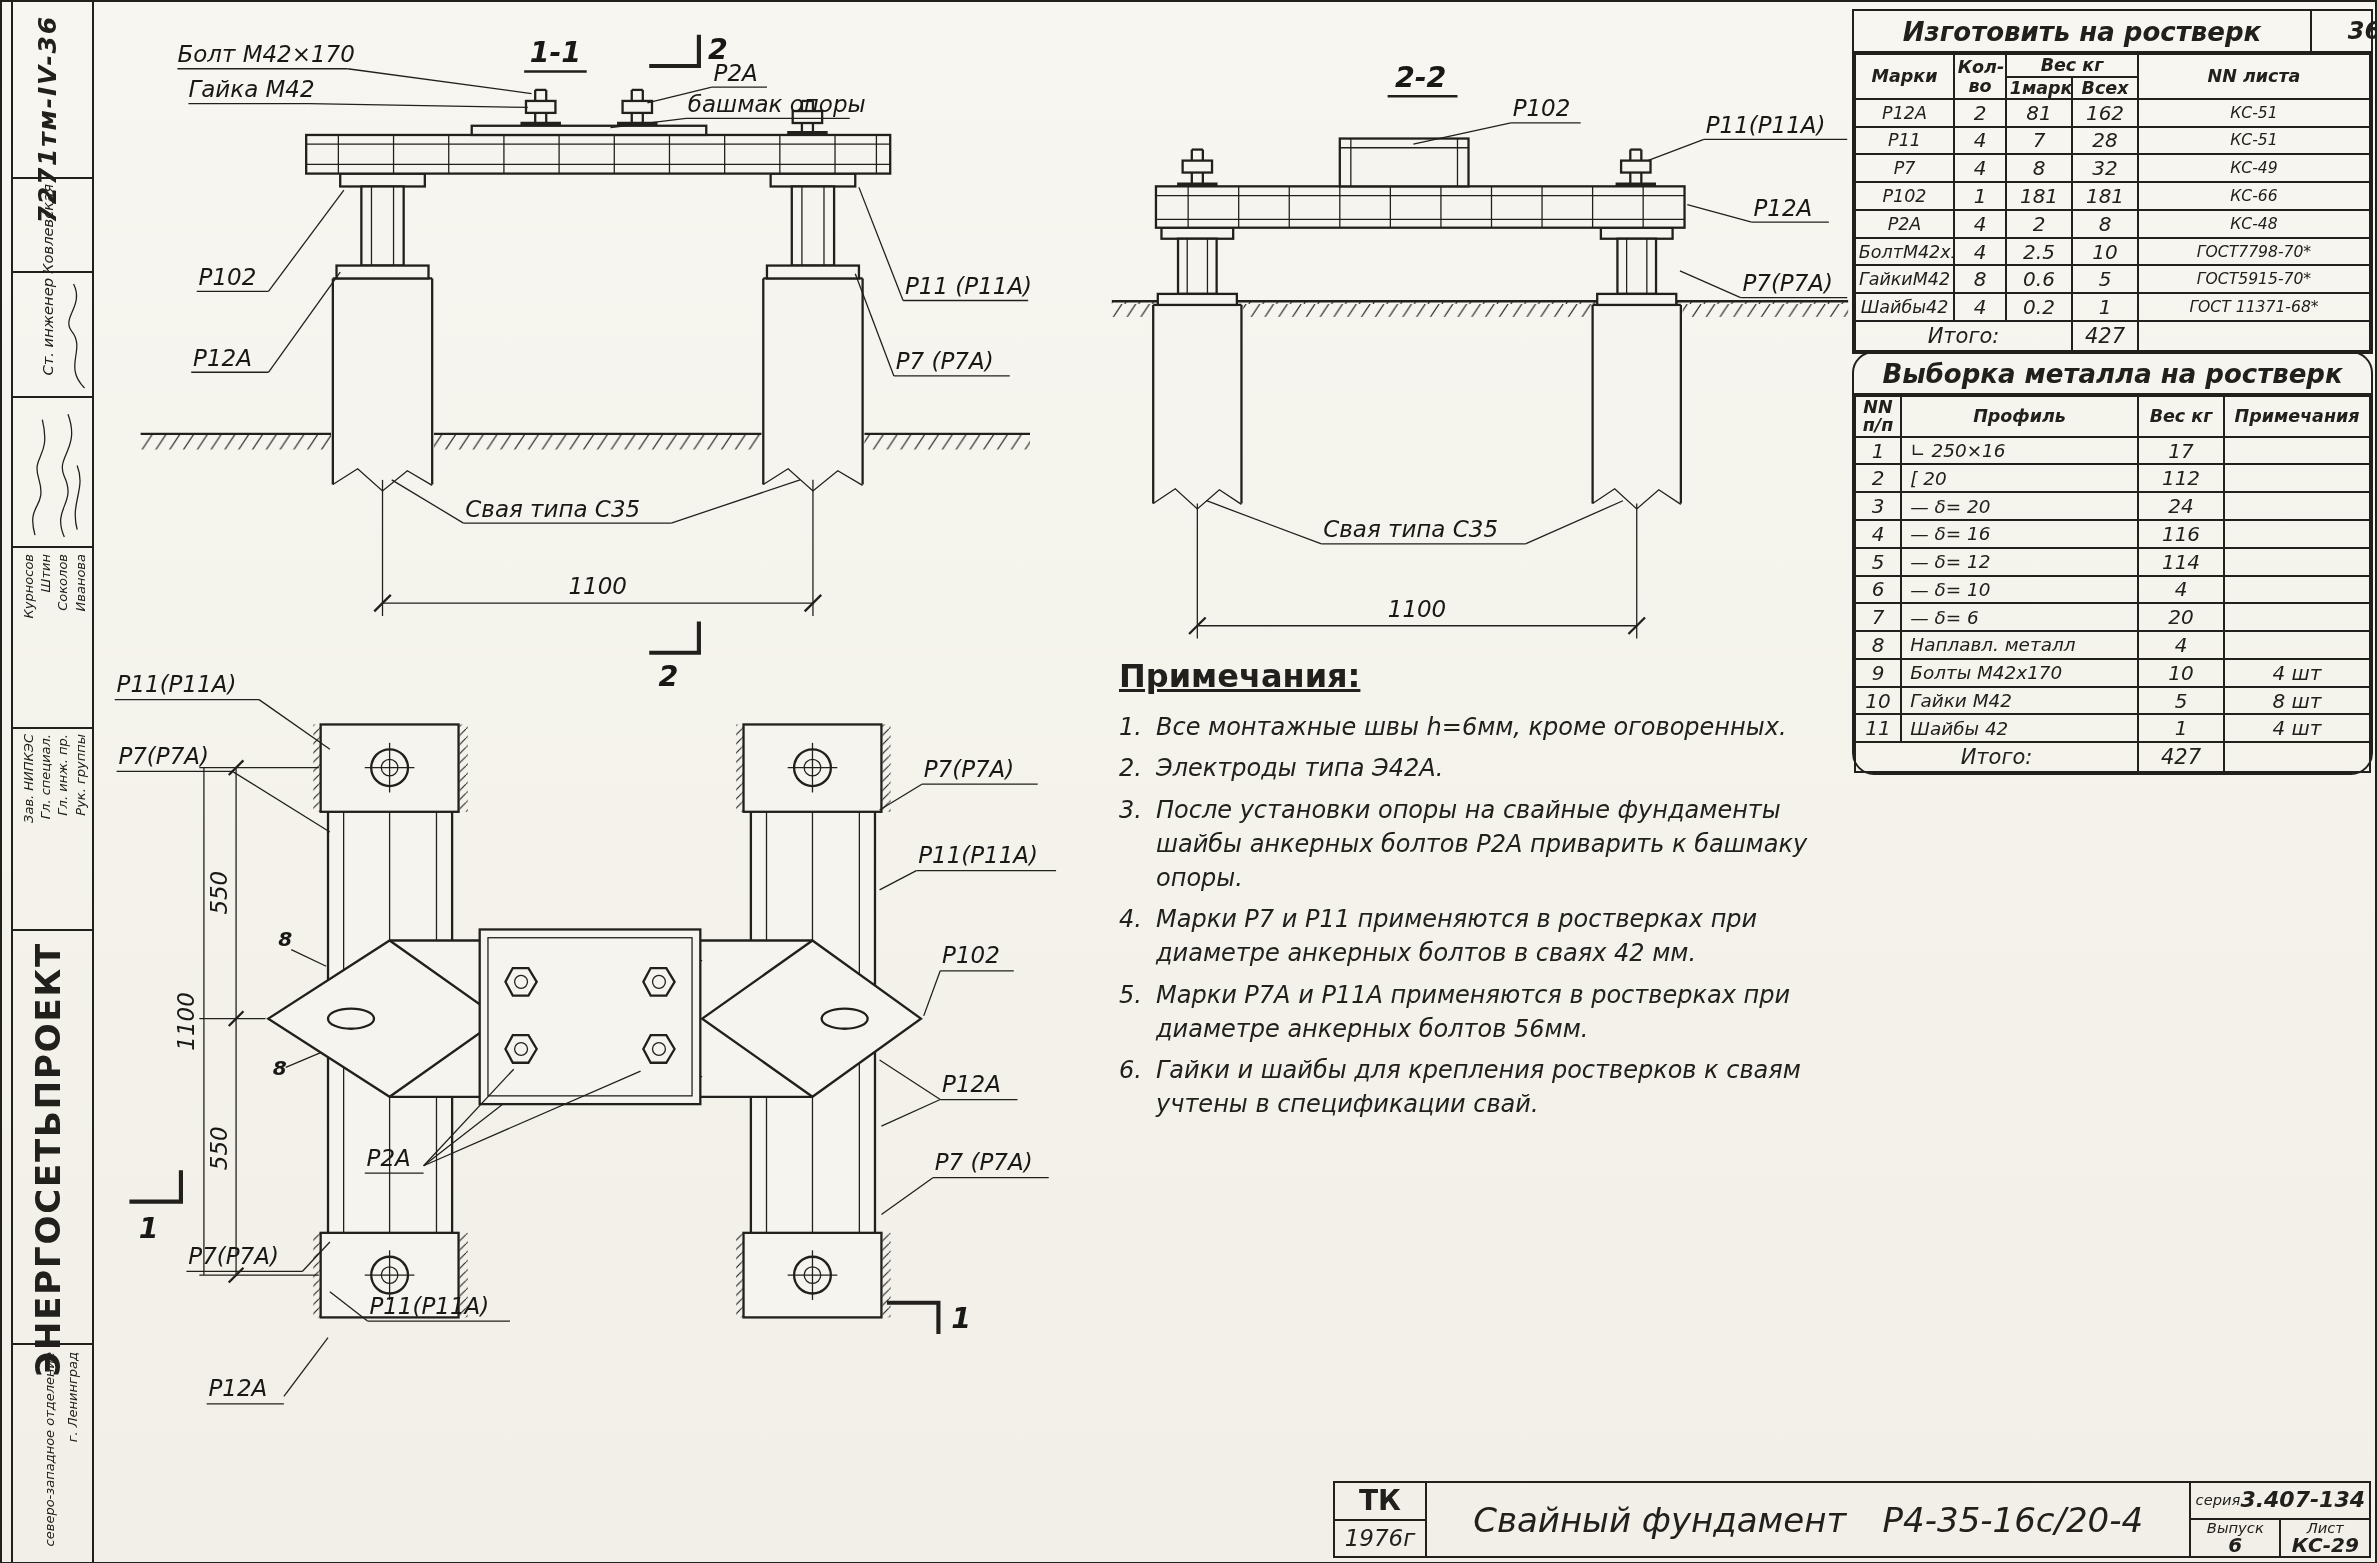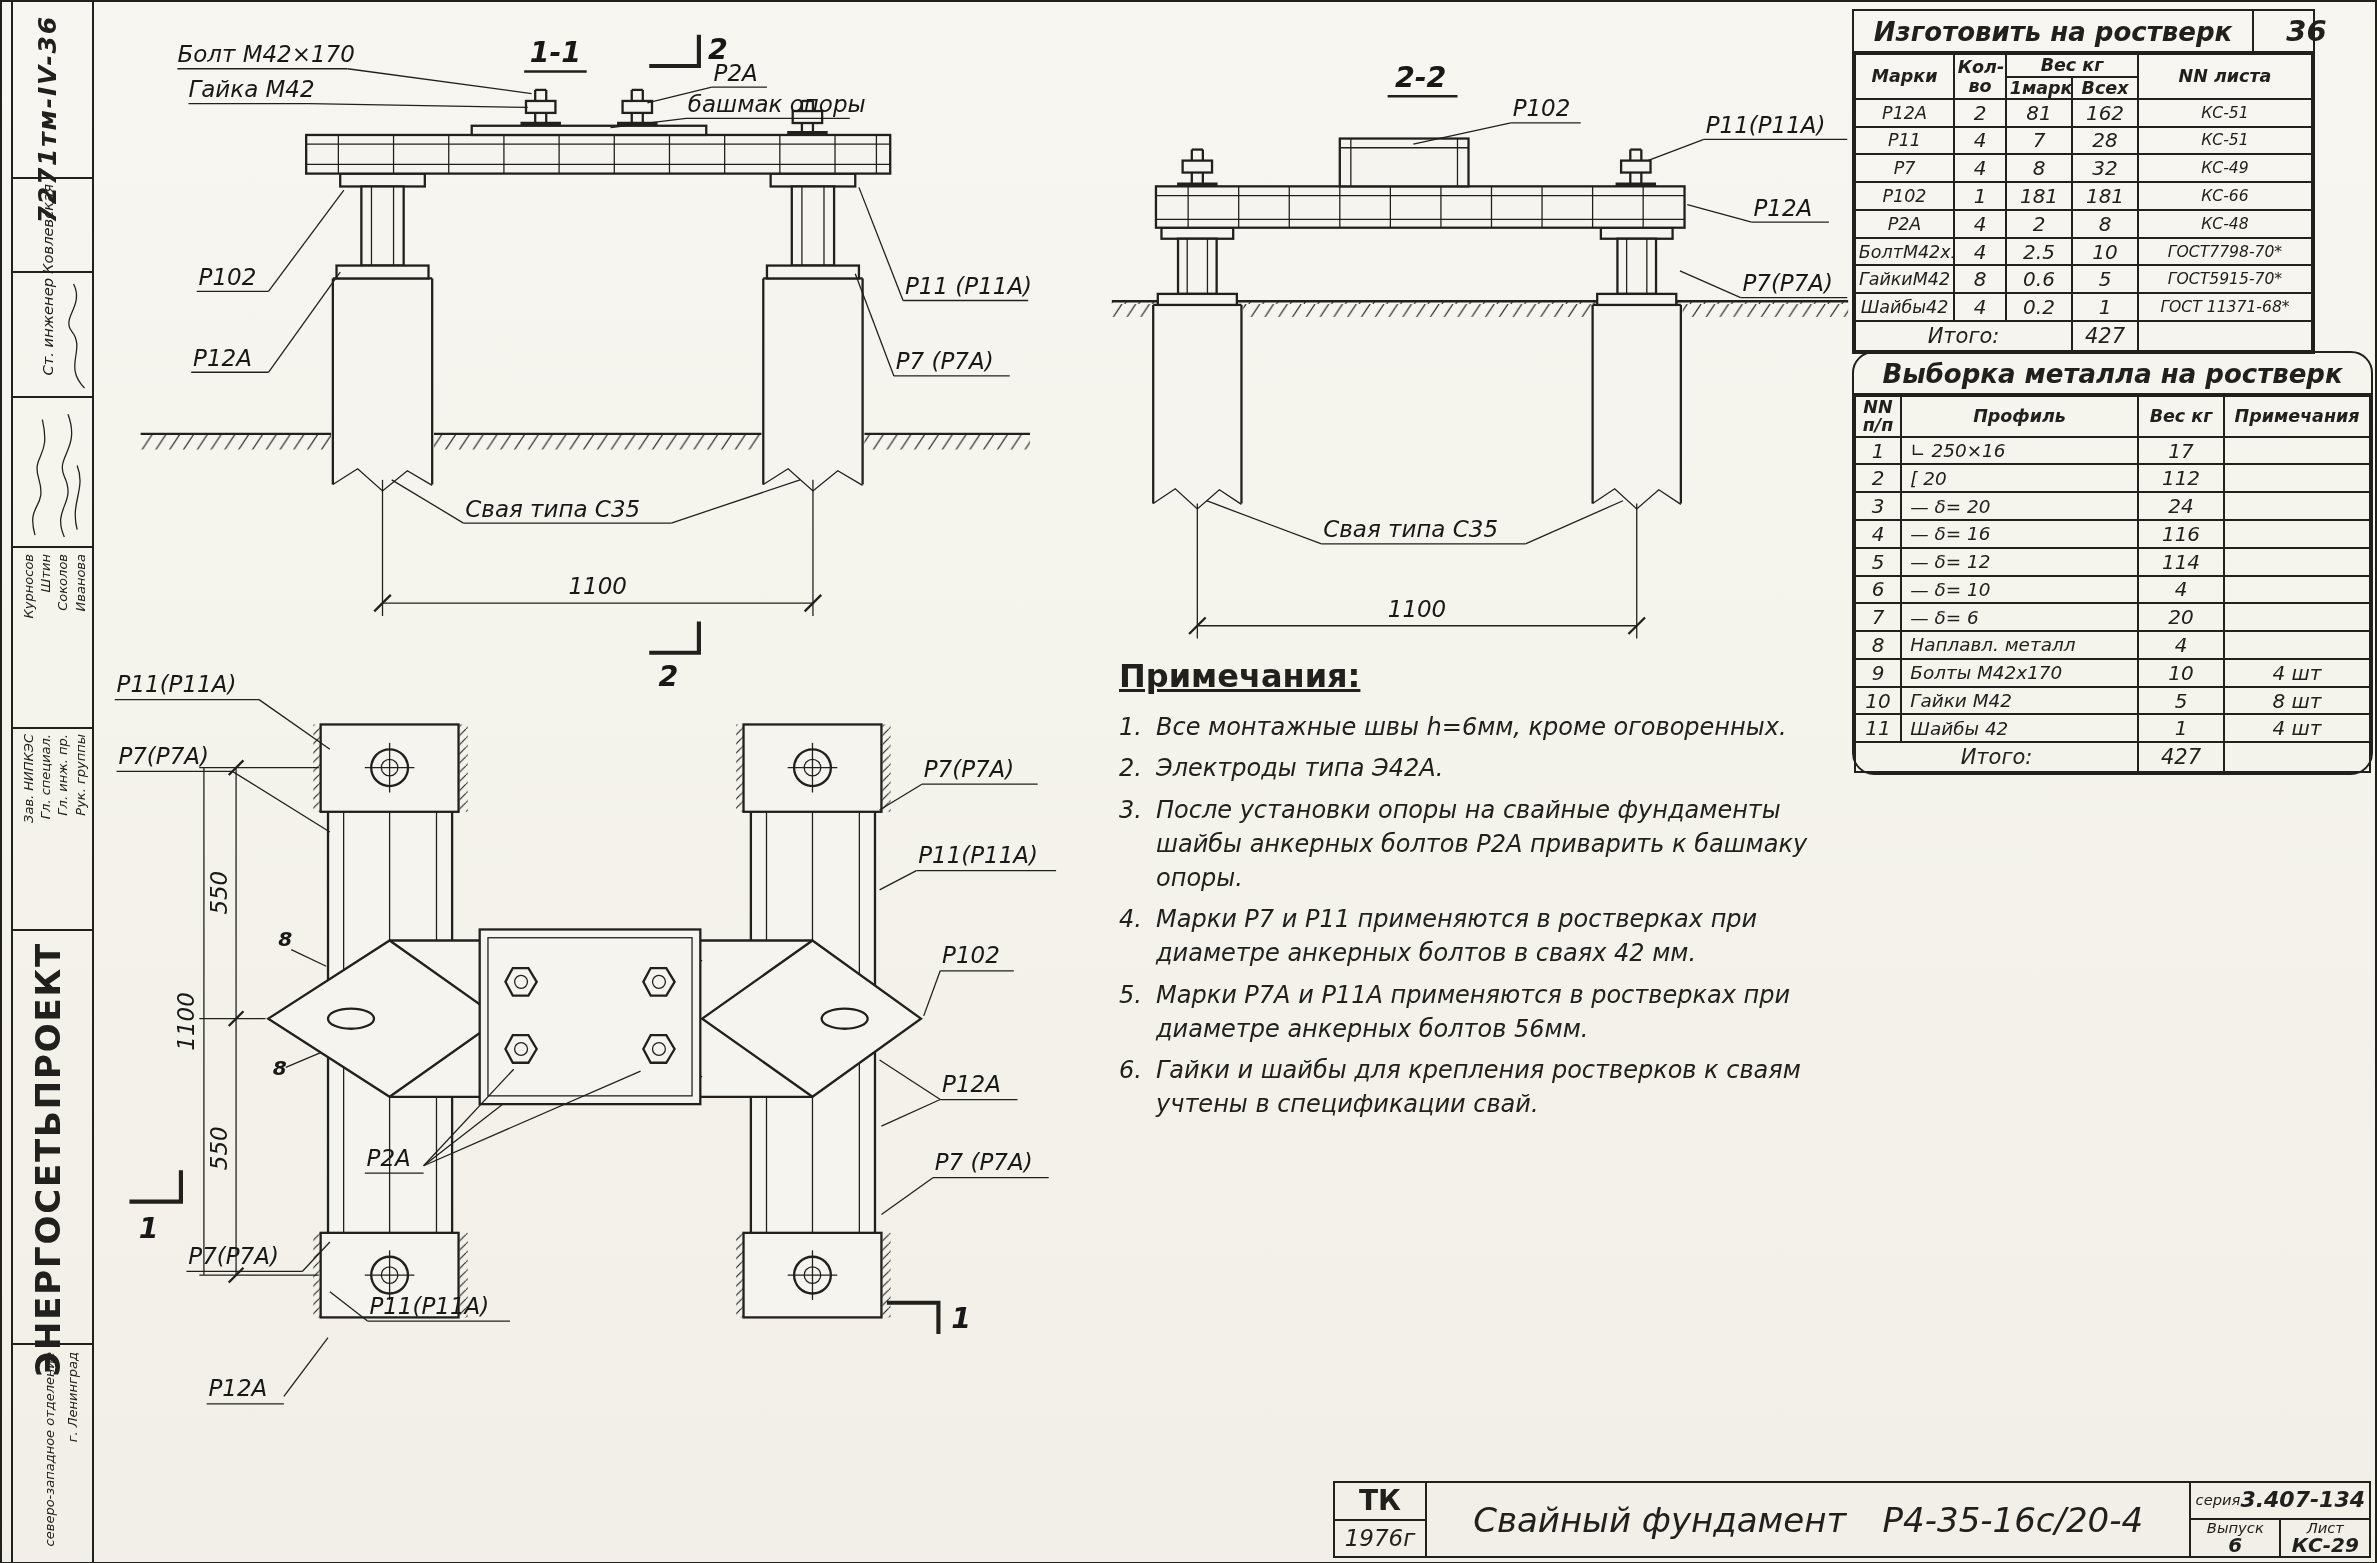--- a/index.html
+++ b/index.html
@@ -27,27 +27,27 @@
   .s2 { stroke:#21201d; stroke-width:2.5; fill:none; }
   .s4 { stroke:#21201d; stroke-width:4.5; fill:none; }
   .fp { fill:#f5f4ee; }
   svg text { font-family:"DejaVu Sans", sans-serif; font-style:italic; fill:#181816; }
   svg .lbl { font-size:25px; }
   svg .lbl-b { font-size:31px; font-weight:bold; }
   svg .dim { font-size:25px; }
   svg .weld { font-size:22px; font-weight:bold; }
   
   .tbl-wrap { position:absolute; border:2.8px solid #21201d; }
-  .t1 { left:1850px; top:7.4px;  width:463px; }
+  .t1 { left:1850px; top:7.4px;  width:521px; }
   .t2 { left:1850px; top:349px; width:521px;border-radius:22px; }
   .tbl-titlebar { display:flex; border-bottom:2.6px solid #21201d; align-items:stretch; }
   .tbl-title { flex:1; text-align:center; font-style:italic; font-weight:bold;
     font-size:26px; padding:5.5px 0 4.6px; }
   .tbl-pageno { width:61px; border-left:2.6px solid #21201d; display:flex;
-    align-items:center; justify-content:center; font-weight:bold; font-size:29px; font-style:italic;padding-left:46px; }
+    align-items:center; justify-content:center; font-weight:bold; font-size:24px; font-style:italic;padding-left:46px; }
   table.gtable { border-collapse:collapse; width:100%; table-layout:fixed; }
   .gtable td { border:2px solid #21201d; text-align:center; font-style:italic;
     font-size:20px; padding:0.9px 2.8px; overflow:hidden; white-space:nowrap; }
   .gtable thead td { font-size:17.5px; white-space:normal; line-height:1.05; font-weight:bold; }
   .t1 tbody tr { height:27px; }
   .t2 tbody tr { height:24px; }
   .t1 tbody td:first-child { font-size:17.5px; }
   .t1 tbody td:last-child  { font-size:15.6px; }
   .t2 tbody td:nth-child(2){ text-align:left; padding-left:8.3px; font-size:18.4px; }
   .gtable tfoot td { font-size:21px; height:30px; }

